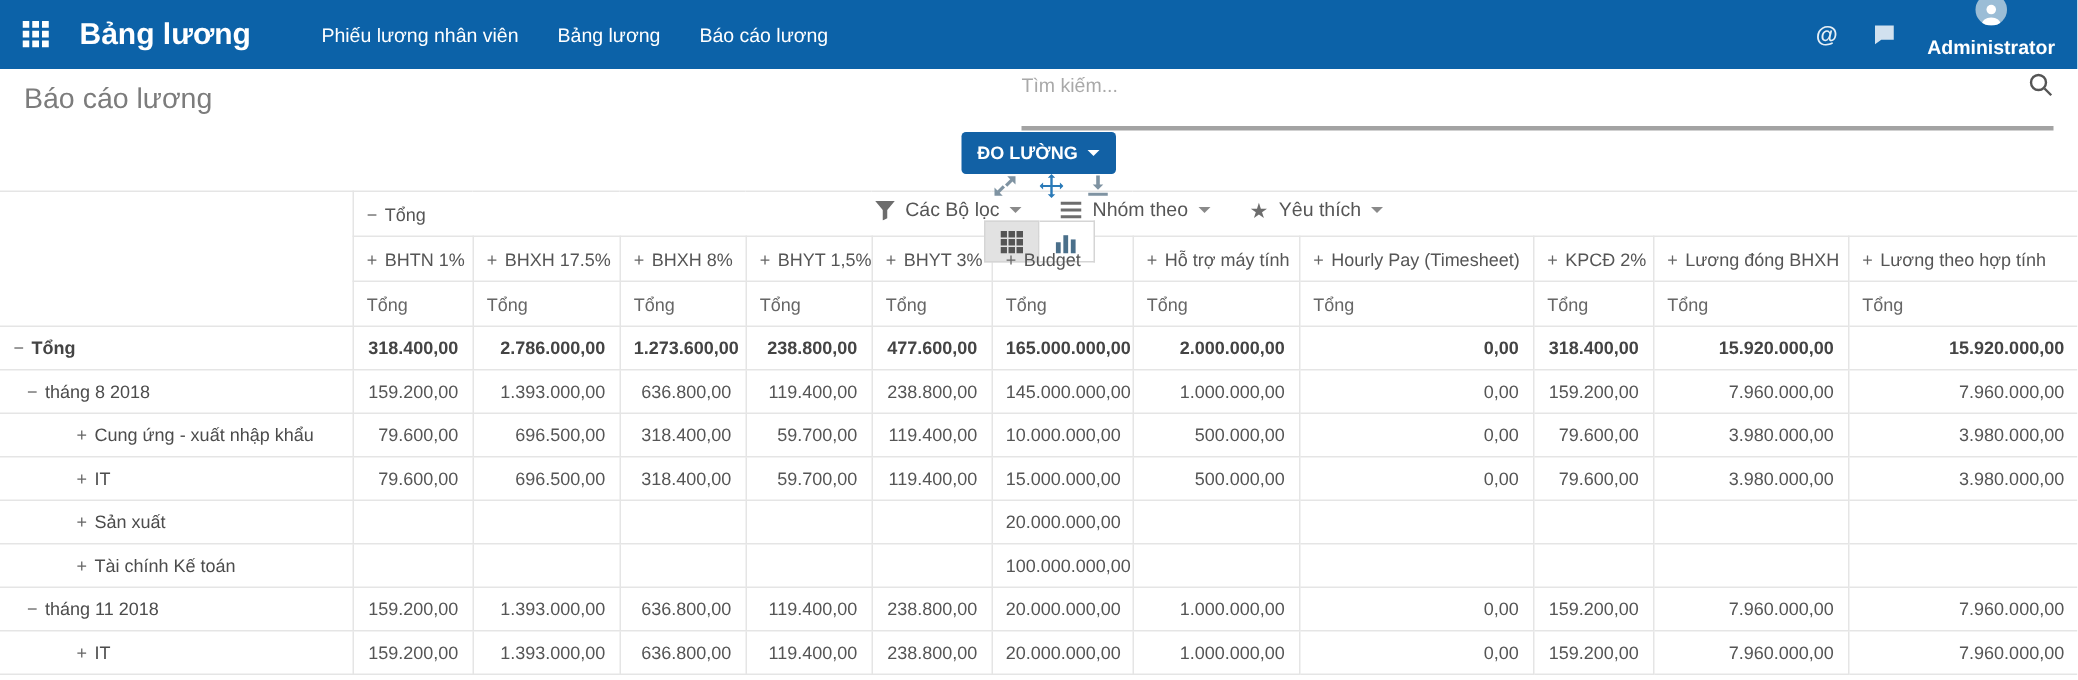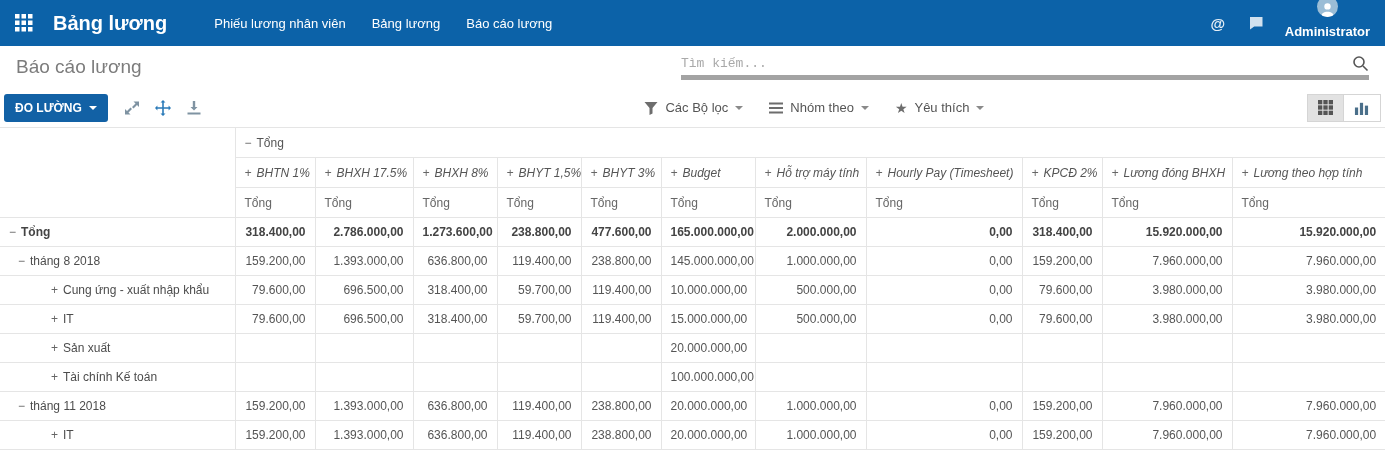--- a/index.html
+++ b/index.html
@@ -20,28 +20,28 @@
   .user-menu { display: flex; align-items: center; gap: 7px; cursor: pointer; font-size: 13px; flex-direction: column; }
   .avatar { width: 21px; height: 21px; border-radius: 50%; background: #9bbdd6; overflow: hidden;
     display: inline-flex; align-items: flex-end; justify-content: center; }
   .caret { width: 0; height: 0; border-left: 4px solid transparent; border-right: 4px solid transparent;
     border-top: 4px solid #fff; display: inline-block; }
 
   
   .subheader { height: 42px; display: flex; align-items: center; padding: 0 16px; }
   .page-title { font-size: 19px; font-weight: 400; color: #7c7c7c; }
   .searchbox { margin-left: auto; width: 688px; display: flex; align-items: center;
-    border-bottom: 5px solid #a3a3a3; padding-bottom: 3px; font-family: Liberation Mono, monospace; }
+    border-bottom: 3px solid #a3a3a3; padding-bottom: 19px; }
   .searchbox input { flex: 1; border: none; outline: none; font-size: 13px; color: #444;
     font-family: inherit; background: transparent; }
   .searchbox input::placeholder { color: #a9a9a9; }
   .search-icon { width: 17px; height: 17px; cursor: pointer; flex: none; }
 
   
-  .controls { height: 39px; display: flex; align-items: center; padding: 0 4px; }
+  .controls { height: 39px; display: flex; align-items: center; padding: 0 4px; flex-direction: column; }
   .measures-btn { background: #1261a5; color: #fff; border: none; border-radius: 3px;
     font-size: 12px; font-weight: bold; padding: 7px 11px; display: inline-flex;
     align-items: center; gap: 7px; cursor: pointer; font-family: inherit; }
   .measures-btn .caret { border-top-color: #fff; }
   .ctl-icons { display: flex; align-items: center; gap: 15px; margin-left: 16px; }
   .ctl-icon { width: 16px; height: 16px; cursor: pointer; display: inline-flex; }
   .filter-group { margin-left: auto; margin-right: auto; display: flex; align-items: center; gap: 26px;
     transform: translateX(60px); }
   .filter-item { display: inline-flex; align-items: center; gap: 7px; font-size: 13px;
     color: #555; cursor: pointer; white-space: nowrap; }
@@ -58,21 +58,21 @@
   table.pivot { border-collapse: collapse; table-layout: fixed; width: 1385px;
     font-size: 12px; color: #555; border-radius: 22px; }
   .pivot th, .pivot td { border: 1px solid #e5e5e5; padding: 4px 9px; height: 30px;
     font-weight: normal; text-align: left; overflow: hidden; white-space: nowrap; }
   .pivot td { height: 29px; }
   .pivot tr > *:first-child { border-left: none; }
   .pivot tr > *:last-child { border-right: none; }
   .pivot .rowhead-blank { border-left: none; background: #fff; }
   .pivot .expander { color: #666; margin-right: 5px; font-weight: normal; cursor: pointer; }
   .pivot th.colgroup { cursor: pointer; }
-  .pivot th.measure { cursor: pointer; color: #555; font-style: italic; }
+  .pivot th.measure { cursor: pointer; color: #555; }
   .pivot th.subhead { color: #666; }
   .pivot td.val { text-align: right; }
   .pivot tr.bold td { font-weight: bold; color: #444; }
   .pivot td.rowlabel { cursor: pointer; color: #4c4c4c; }
   .pivot td.rowlabel.lvl0 { padding-left: 9px; }
   .pivot td.rowlabel.lvl1 { padding-left: 18px; }
   .pivot td.rowlabel.lvl2 { padding-left: 51px; }
 </style>
 </head>
 <body>

